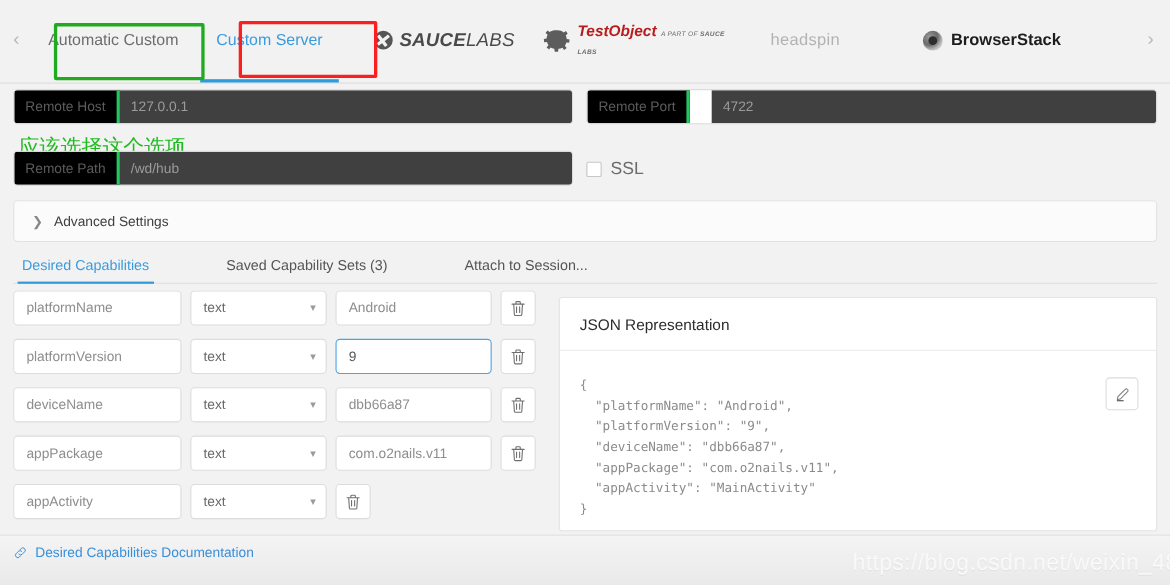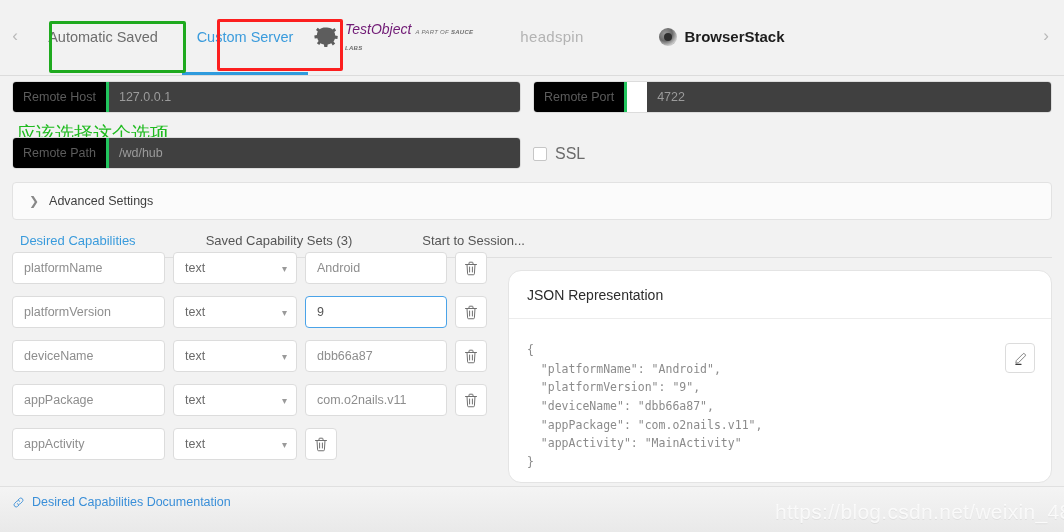--- a/index.html
+++ b/index.html
@@ -75,22 +75,22 @@
   .sauce-txt { font-size: 17px; color: #4a4a4a; letter-spacing: .2px; }
   .sauce-txt b { font-weight: 700; font-style: italic; }
   .sauce-txt i { font-weight: 400; font-style: italic; }
 
   
   .to-logo { display: flex; align-items: center; gap: 5px; }
   .to-gear {
     width: 26px; height: 24px; flex: none; position: relative;
   }
   .to-txt1 {
-    font-size: 14px; font-weight: 400; font-style: italic;
-    color: #701a75; line-height: 1.05;
+    font-size: 14px; font-weight: 700; font-style: italic;
+    color: #b91c1c; line-height: 1.05;
   }
   .to-txt2 {
     font-size: 6px; font-style: italic; color: #6e6e6e;
     letter-spacing: .3px; line-height: 1.1;
   }
   .to-txt2 b { font-weight: 700; }
 
   .hs-txt { font-size: 15px; color: #b3b3b3; letter-spacing: .3px; }
 
   .bs-logo { display: flex; align-items: center; gap: 7px; }
@@ -176,21 +176,21 @@
     white-space: nowrap;
   }
   .stab.active { color: #3a9bdc; }
   .stab.active::after {
     content: ""; position: absolute; left: 0; right: 0; bottom: -1px;
     height: 2px; background: #2f9bdd;
   }
 
   
   .caps {
-    position: absolute; left: 12px; top: 252px;
+    position: absolute; left: 12px; top: 264px;
     width: 486px; height: 215px;
     overflow: hidden;
   }
   .cap-row {
     display: flex; align-items: center; gap: 8px;
     margin-bottom: 12px;
   }
   .cap-name, .cap-val {
     height: 32px;
     border: 1px solid #dcdcdc; border-radius: 4px; background: #fff;
@@ -213,21 +213,21 @@
     width: 32px; height: 32px;
     border: 1px solid #dcdcdc; border-radius: 4px; background: #fff;
     display: flex; align-items: center; justify-content: center;
   }
 
   
   .json-panel {
     position: absolute; left: 508px; top: 270px;
     width: 544px; height: 213px;
     background: #fff;
-    border: 1px solid #e4e4e4; border-radius: 13px;
+    border: 1px solid #e4e4e4; border-radius: 3px;
     overflow: hidden;
   }
   .json-head {
     height: 48px; display: flex; align-items: center;
     padding-left: 18px;
     font-size: 14px; color: #2c2c2c;
     border-bottom: 1px solid #ececec;
   }
   .json-body {
     position: relative;
@@ -287,27 +287,33 @@
 </head>
 <body>
 
 <div id="app">
 
   <div class="provider-bar">
     <div class="arrow">‹</div>
     <div class="providers">
 
       <div class="prov p-auto">
-        <span>Automatic Saved</span>
+        <span>Automatic Custom</span>
       </div>
 
       <div class="prov p-custom active">
         <span>Custom Server</span>
       </div>
 
+      <div class="prov p-sauce">
+        <span class="sauce-logo">
+          <span class="sauce-mark"></span>
+          <span class="sauce-txt"><b>SAUCE</b><i>LABS</i></span>
+        </span>
+      </div>
 
       <div class="prov p-testobj">
         <span class="to-logo">
           <span class="to-gear">
             <svg width="26" height="24" viewBox="0 0 26 24" aria-hidden="true">
               <path fill="#5d5d5d" d="M13 2.6c2.1 0 4 .7 5.5 1.9l2-1.4 1.6 2.5-1.8 1.5c.5 1 .8 2.1.9 3.3l2.6.5-.4 3-2.5-.2c-.3 1-.8 2-1.4 2.9l1.7 2-2.4 1.8-1.5-2.1c-1.1.6-2.3 1-3.6 1.1l-.4 2.6h-3l-.4-2.6c-1.3-.2-2.5-.6-3.6-1.2L5.3 20l-2.4-1.8 1.7-2.1c-.6-.9-1-1.8-1.3-2.9l-2.6.2-.4-3 2.6-.5c.1-1.2.4-2.3.9-3.3L2 5.1l1.7-2.4 2 1.5c1.5-1 3.3-1.6 5.3-1.6z"></path>
             </svg>
           </span>
           <span>
             <span class="to-txt1">TestObject</span>
@@ -365,21 +371,21 @@
   </div>
 
   <div class="sect-tabs">
     <div class="stab active" style="margin-left:4px;">
       <span>Desired Capabilities</span>
     </div>
     <div class="stab" style="margin-left:62px;">
       <span>Saved Capability Sets (3)</span>
     </div>
     <div class="stab" style="margin-left:62px;">
-      <span>Start to Session...</span>
+      <span>Attach to Session...</span>
     </div>
   </div>
 
   <div class="caps">
 
     <div class="cap-row">
       <div class="cap-name">platformName</div>
       <div class="cap-type">
         <span>text</span>
         <span class="cv">▾</span>

